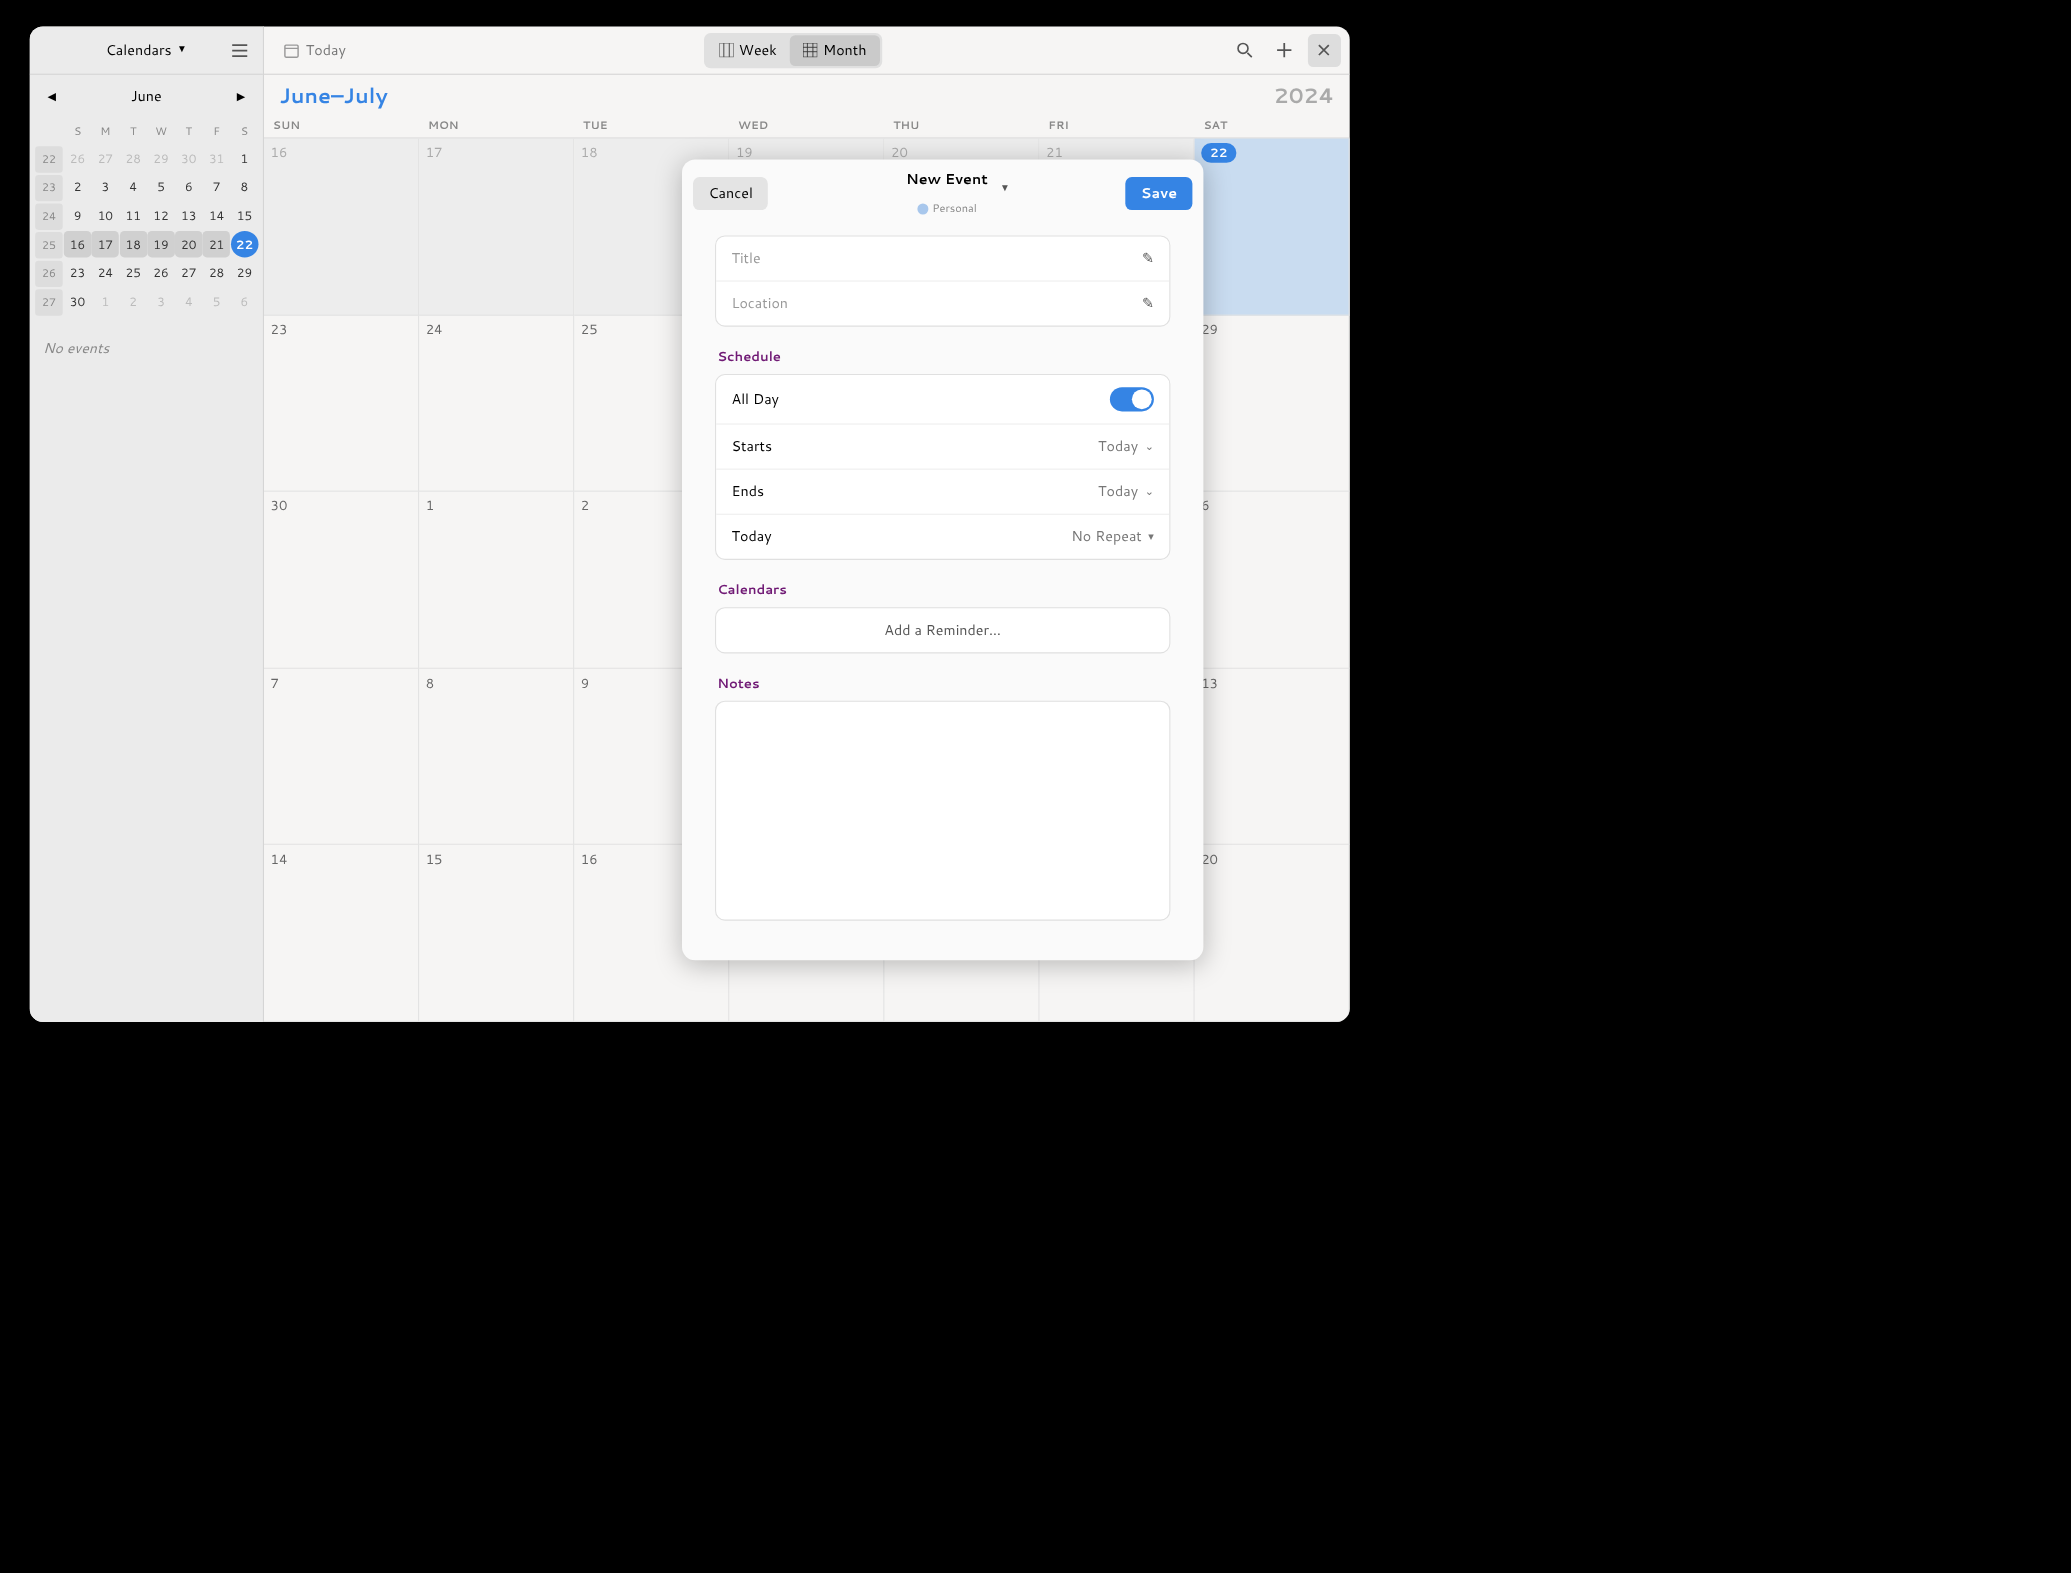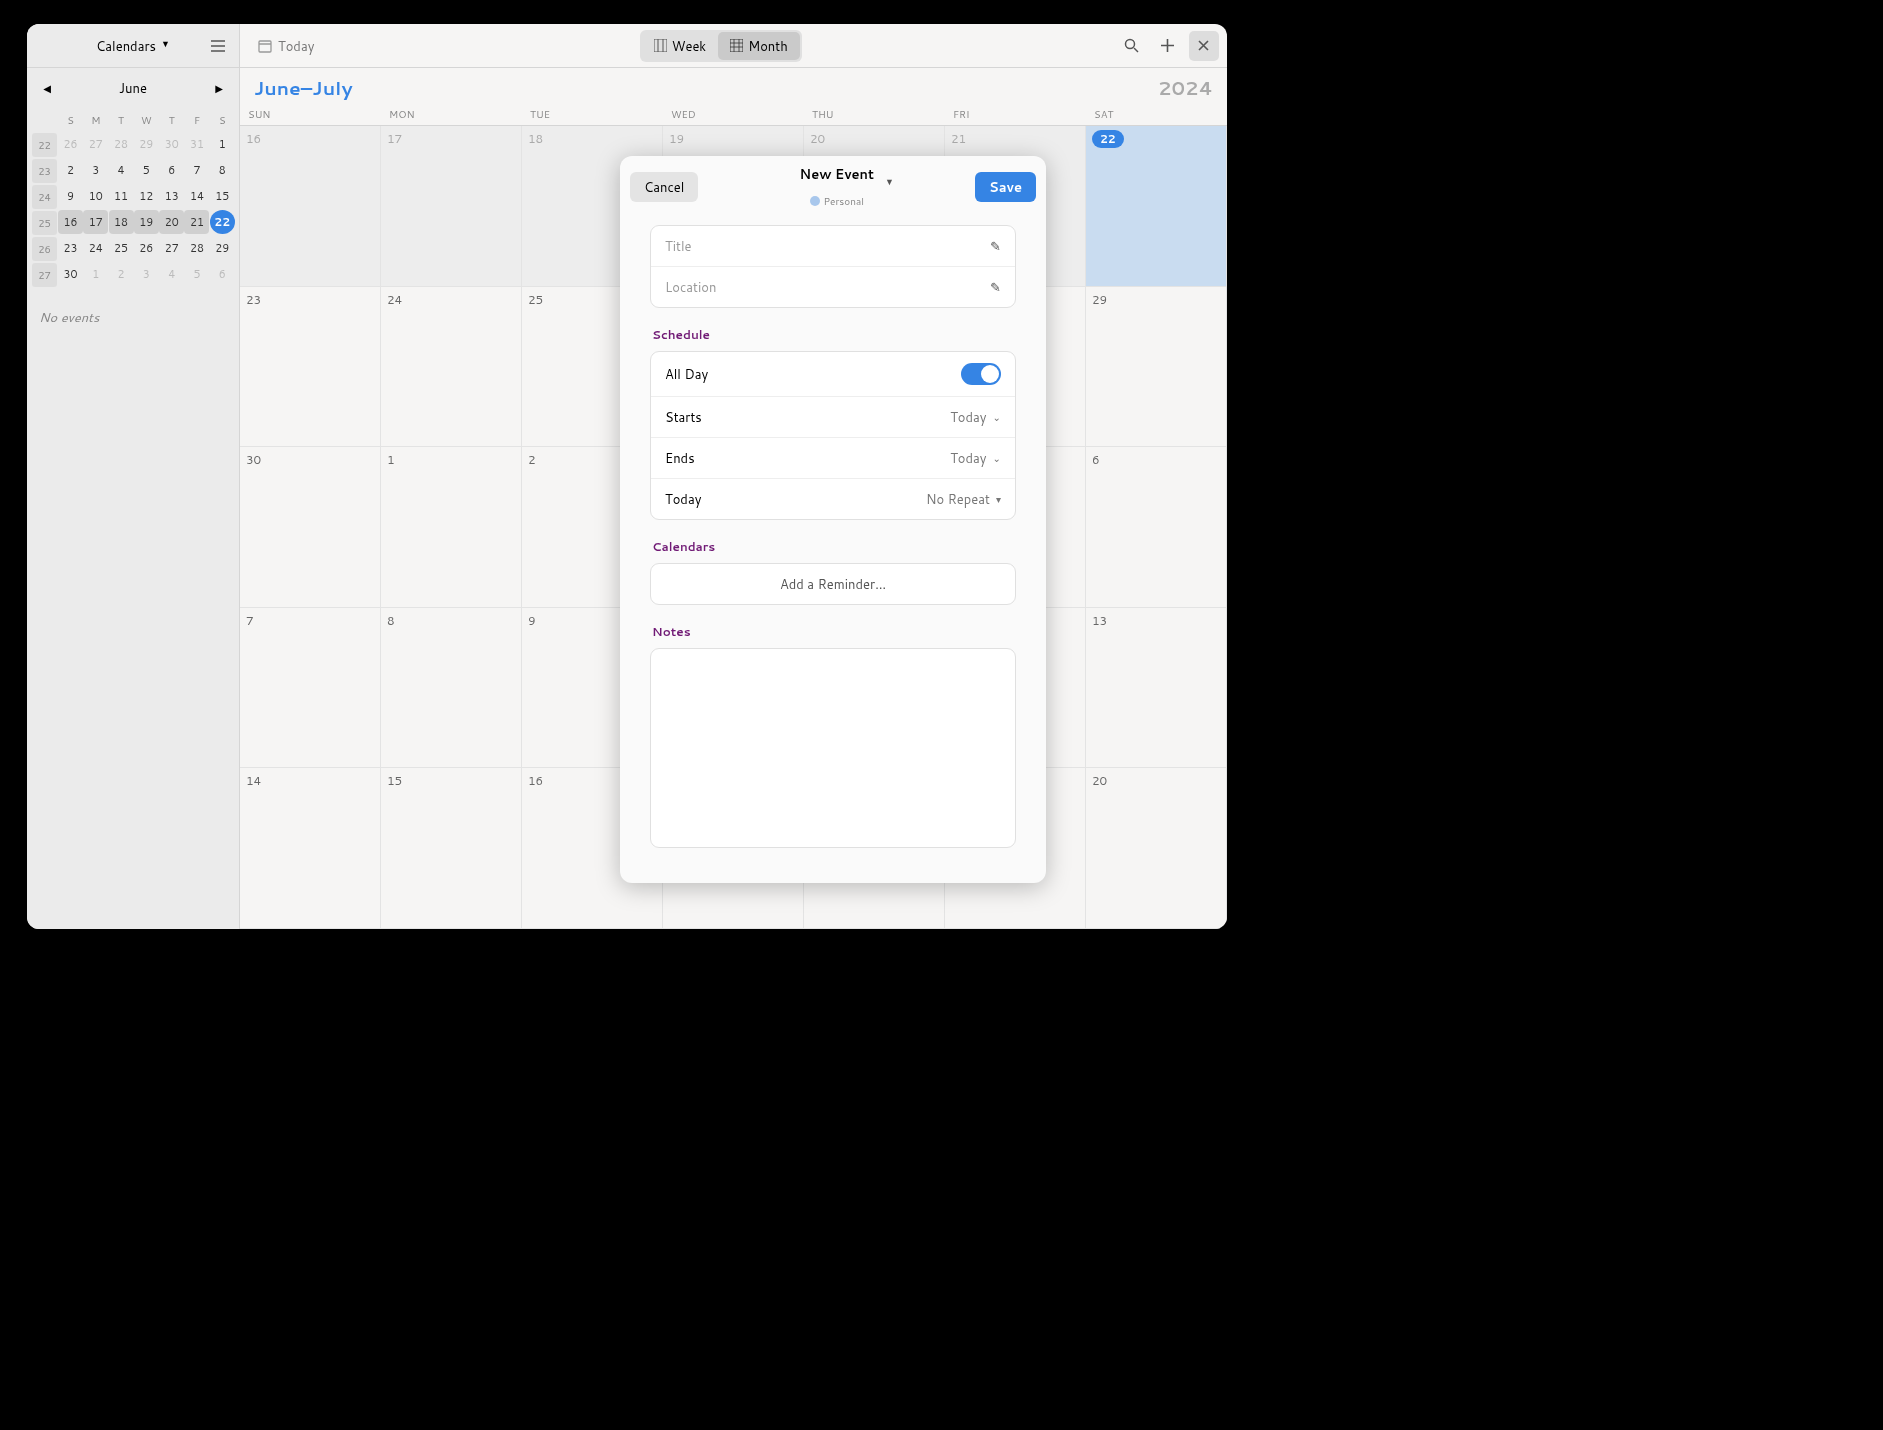--- a/index.html
+++ b/index.html
@@ -27,27 +27,27 @@
 .view-switch{display:flex;background:#e0e0e0;border-radius:6px;padding:2px}
 .view-btn{display:flex;align-items:center;gap:5px;padding:5px 12px;font-size:13px;border-radius:5px;cursor:pointer}
 .view-btn.active{background:#cacaca}
 .topbar-actions{display:flex;gap:6px;align-items:center}
 .icon-btn{width:30px;height:30px;display:flex;align-items:center;justify-content:center;border-radius:5px;cursor:pointer}
 .icon-btn.close{background:#ddd}
 .month-header{display:flex;justify-content:space-between;align-items:baseline;padding:6px 14px 2px}
 .month-title{font-size:19px;font-weight:700;color:#3584e4}
 .year{font-size:19px;font-weight:700;color:#aaa}
 .dow-row{display:grid;grid-template-columns:repeat(7,1fr);padding:0;border-bottom:1px solid #d5d5d5}
-.dow{font-size:10px;font-weight:400;color:#888;padding:4px 8px}
+.dow{font-size:10px;font-weight:700;color:#888;padding:4px 8px}
 .grid{flex:1;display:grid;grid-template-columns:repeat(7,1fr);grid-template-rows:repeat(5,1fr)}
 .cell{border-right:1px solid #e3e3e3;border-bottom:1px solid #e3e3e3;padding:4px 6px;font-size:12px;color:#666;position:relative}
 .cell.other{background:#ededed;color:#aaa}
 .cell.hl{background:#c9dcf0}
 .day-badge{display:inline-block;background:#3584e4;color:#fff;border-radius:10px;padding:1px 8px;font-size:11px;font-weight:600}
-.popover{position:absolute;left:380px;top:132px;width:426px;background:#fafafa;border-radius:12px;box-shadow:0 4px 24px rgba(0,0,0,0.25);pointer-events:auto;overflow:hidden}
+.popover{position:absolute;left:380px;top:121px;width:474px;background:#fafafa;border-radius:12px;box-shadow:0 4px 24px rgba(0,0,0,0.25);pointer-events:auto;overflow:hidden}
 .pop-header{display:flex;align-items:center;justify-content:space-between;padding:9px 10px}
 .pop-btn{padding:6px 14px;font-size:13px;border-radius:6px;cursor:pointer;font-weight:500}
 .pop-btn.cancel{background:#e4e4e4}
 .pop-btn.save{background:#3584e4;color:#fff;font-weight:600}
 .pop-title-wrap{display:flex;flex-direction:column;align-items:center;gap:11px;position:relative}
 .pop-title{font-size:13px;font-weight:700}
 .pop-sub{display:flex;align-items:center;gap:4px;font-size:10px;color:#888}
 .cal-dot{width:10px;height:10px;border-radius:50%;background:#a8c7ec}
 .pop-dd{position:absolute;right:-20px;top:10px;font-size:9px;color:#555;cursor:pointer}
 .pop-body{padding:8px 30px 30px}

